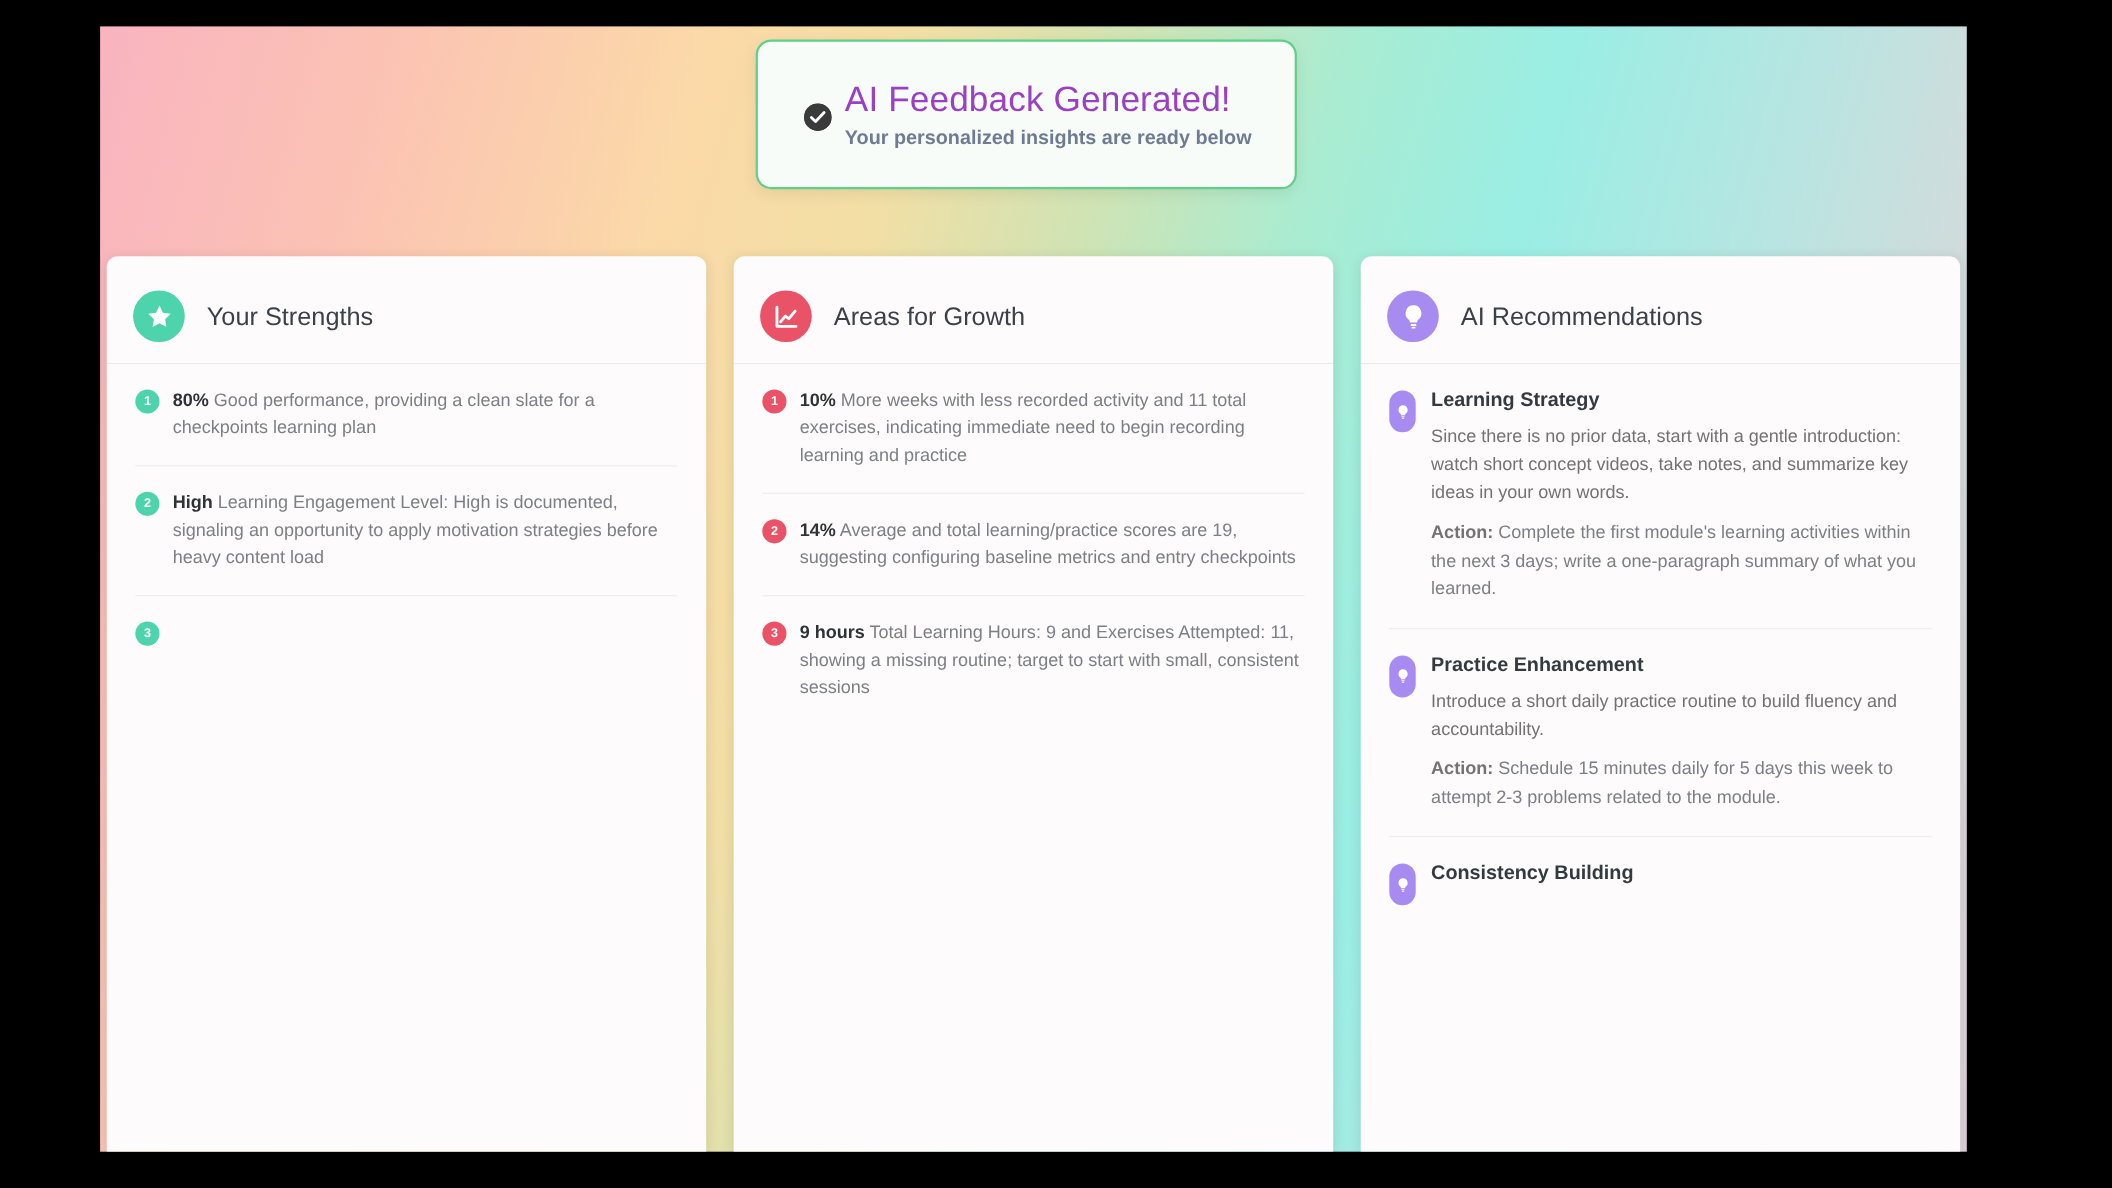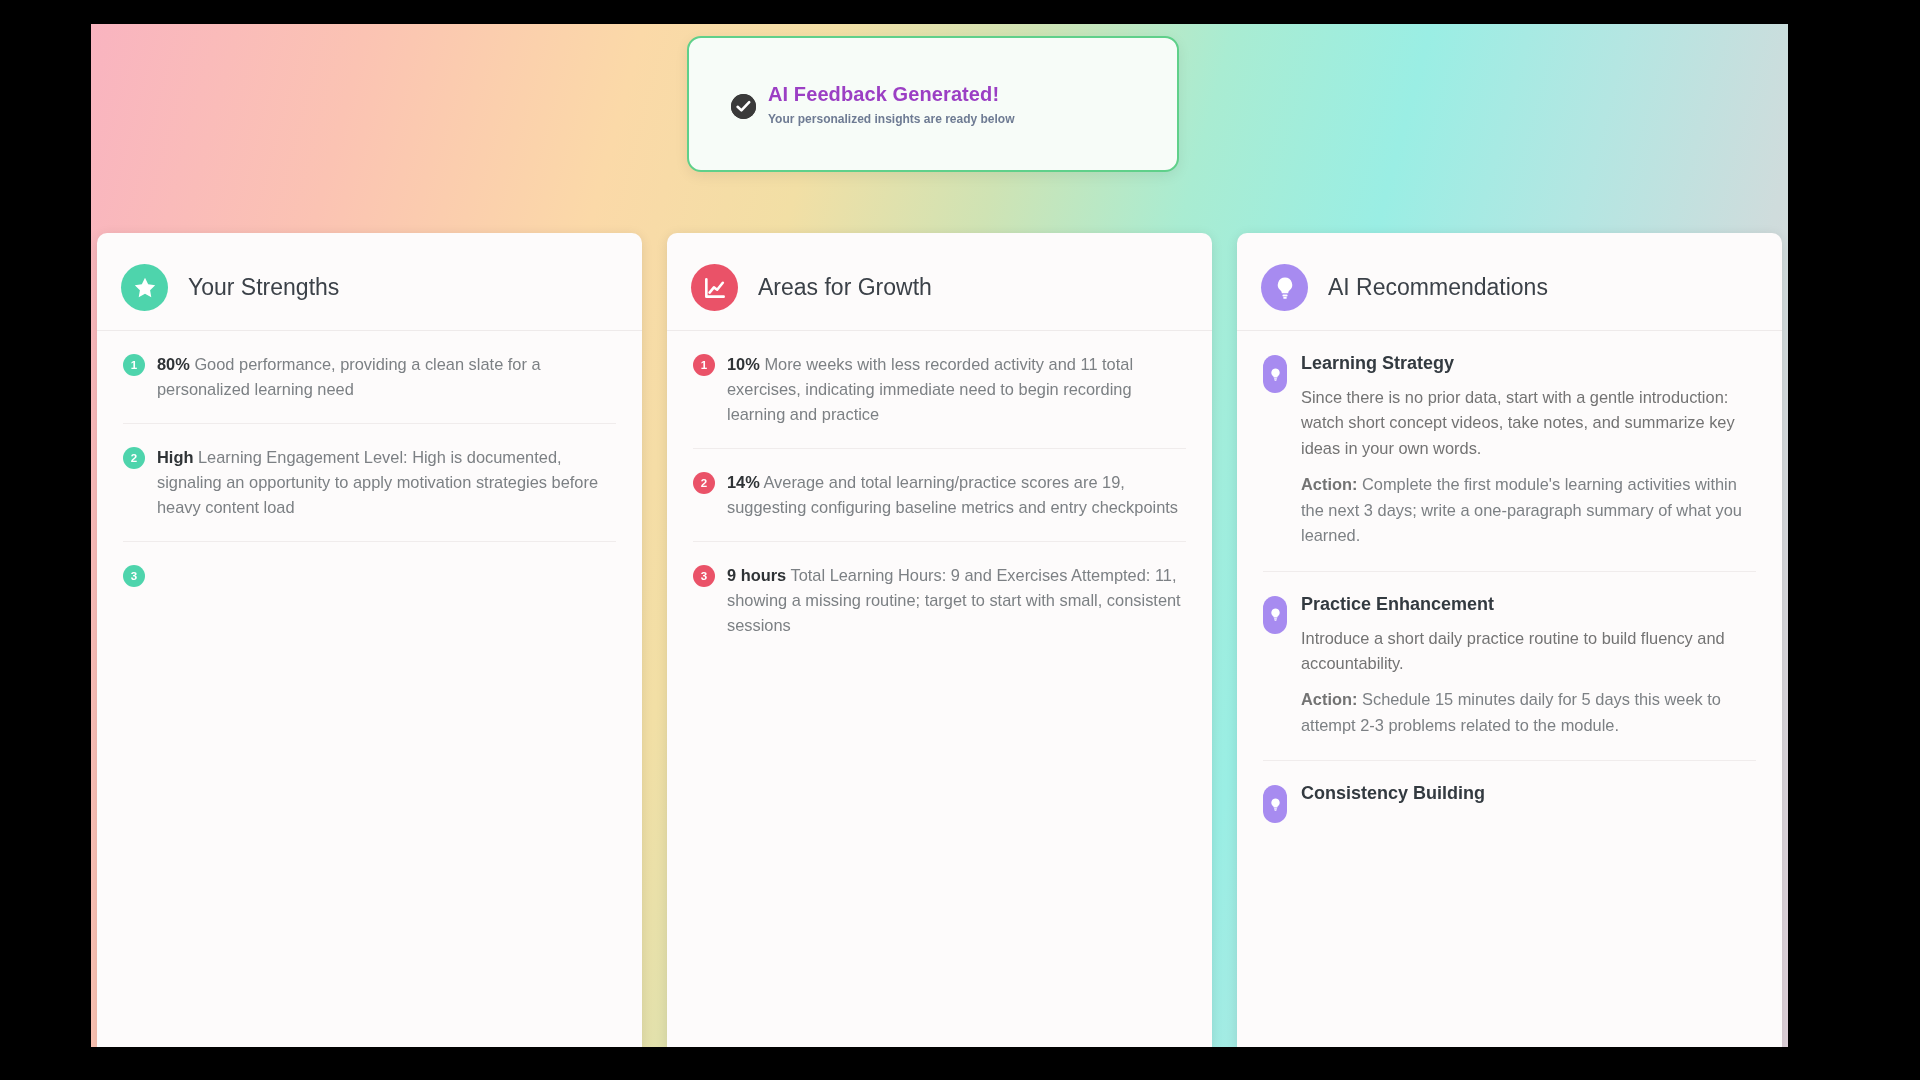--- a/index.html
+++ b/index.html
@@ -45,26 +45,26 @@
     border-radius: 50%;
     background: #3a3a3a;
     display: flex; align-items: center; justify-content: center;
     flex: 0 0 auto;
     margin-right: 12px;
     margin-top: 4px;
   }
   .check-circle svg { display: block; }
   .banner-text { display: flex; flex-direction: column; gap: 6px; }
   .banner-title {
-    font-size: 20px; font-weight: bold;
+    font-size: 32px; font-weight: normal;
     color: #9b3fc4;
     letter-spacing: .1px;
   }
   .banner-sub {
-    font-size: 12px; font-weight: bold;
+    font-size: 18px; font-weight: bold;
     color: #6e7b93;
   }
 
   
   .cards {
     position: absolute;
     left: 0; top: 209px;
     width: 1697px; height: 814px;
     display: flex;
     padding: 0 6px;
@@ -191,21 +191,21 @@
           </svg>
         </span>
         <span class="card-title">Your Strengths</span>
       </div>
       <div class="card-body">
 
         <div class="list-item">
           <span class="num-badge" style="background:#4ed4ac;">1</span>
           <span class="item-text">
             <b>80%</b>
-            <span>Good performance, providing a clean slate for a personalized learning need</span>
+            <span>Good performance, providing a clean slate for a checkpoints learning plan</span>
           </span>
         </div>
 
         <div class="list-item">
           <span class="num-badge" style="background:#4ed4ac;">2</span>
           <span class="item-text">
             <b>High</b>
             <span>Learning Engagement Level: High is documented, signaling an opportunity to apply motivation strategies before heavy content load</span>
           </span>
         </div>

